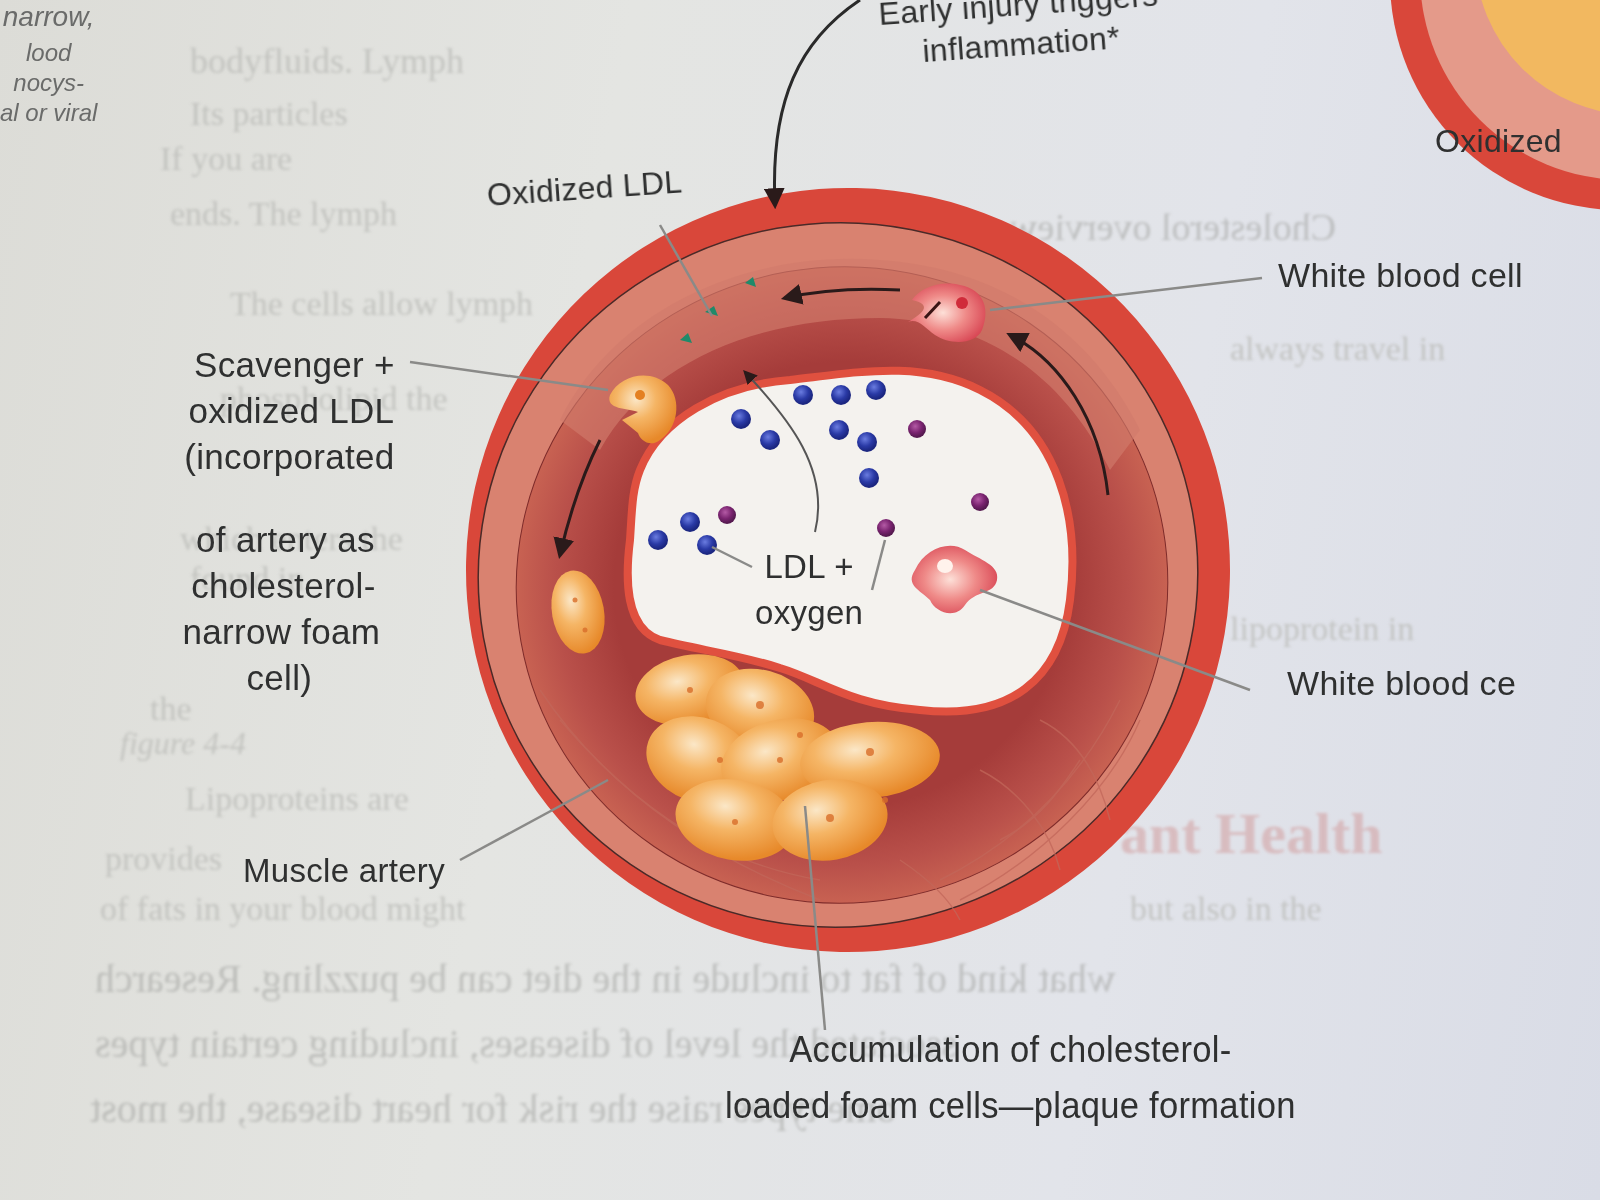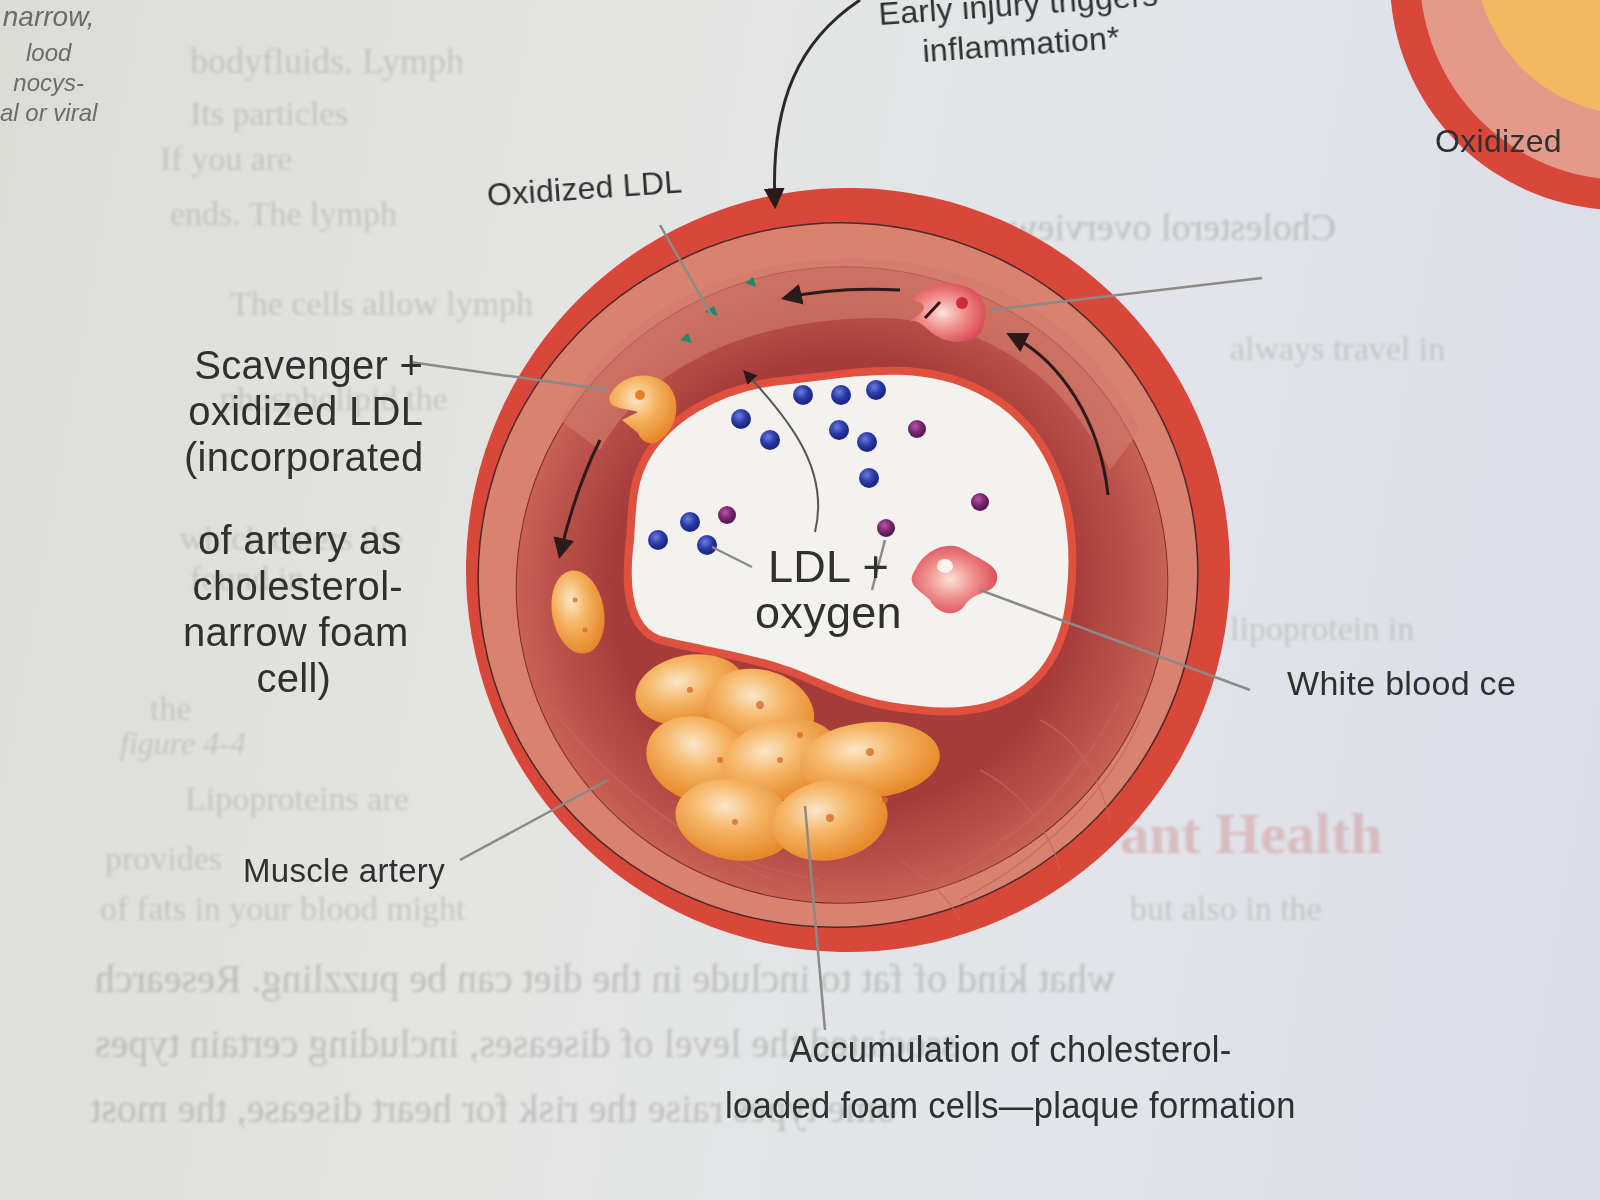--- a/index.html
+++ b/index.html
@@ -210,32 +210,33 @@
 
   <div class="label rot" style="left:880px;top:-6px;font-size:32px;line-height:40px;">
     <div>Early injury triggers</div>
     <div>inflammation*</div>
   </div>
 
   <div class="label" style="left:1435px;top:118px;font-size:32px;">Oxidized</div>
 
   <div class="label rot" style="left:487px;top:172px;font-size:32px;">Oxidized LDL</div>
 
-
-  <div class="label" style="left:162px;top:342px;font-size:40px;line-height:46px;">
+  <div class="label" style="left:1278px;top:252px;font-size:34px;">White blood cell</div>
+
+  <div class="label" style="left:162px;top:342px;font-size:35px;line-height:46px;">
     <div style="padding-left:32px;">Scavenger +</div>
     <div style="padding-left:26px;">oxidized LDL</div>
     <div style="padding-left:22px;">(incorporated</div>
     <div style="padding-left:14px;margin-top:37px;">of artery as</div>
     <div style="padding-left:10px;">cholesterol-</div>
     <div style="padding-left:6px;">narrow foam</div>
     <div style="padding-left:2px;">cell)</div>
   </div>
 
-  <div class="label" style="left:755px;top:544px;font-size:45px;line-height:46px;">
+  <div class="label" style="left:755px;top:544px;font-size:33px;line-height:46px;">
     <div>LDL +</div>
     <div>oxygen</div>
   </div>
 
   <div class="label" style="left:1287px;top:660px;font-size:34px;">White blood ce</div>
 
   <div class="label" style="left:243px;top:848px;font-size:33px;">Muscle artery</div>
 
   <div class="label" style="left:725px;top:1022px;font-size:36px;line-height:56px;transform:scaleX(.96);transform-origin:left;">
     <div>Accumulation of cholesterol-</div>

